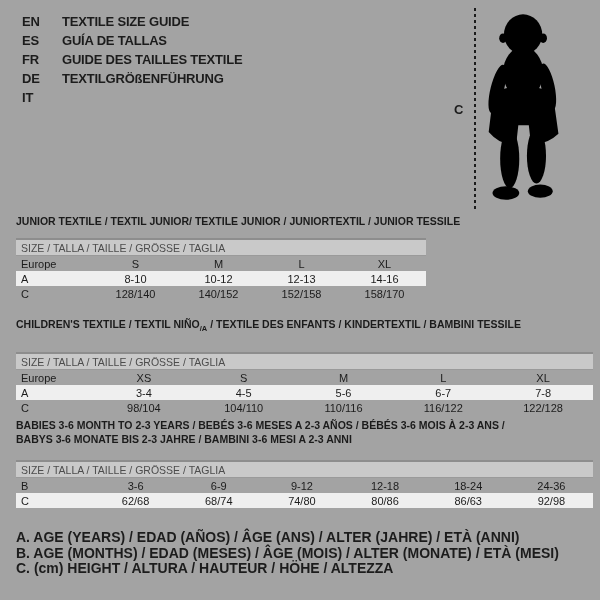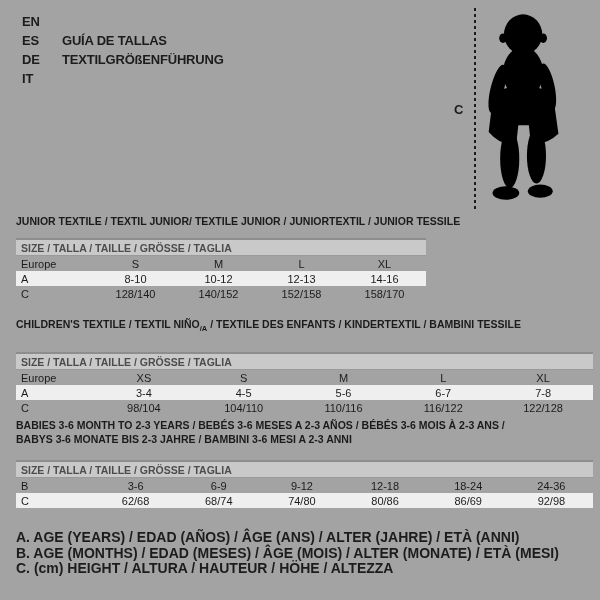--- a/index.html
+++ b/index.html
@@ -25,41 +25,46 @@
   #tbl-sec-1{top:317px;width:577px;}
   #tbl-sec-2{top:418px;width:577px;}
   .tbl-title{font-weight:bold;font-size:10.5px;line-height:14px;color:#1b1b1b;white-space:nowrap;}
   .sub{font-size:7.5px;vertical-align:sub;}
   #tbl-sec-0 table{margin-top:10px;}
   #tbl-sec-1 table{margin-top:16px;}
   #tbl-sec-2 table{margin-top:14px;}
   table{border-collapse:collapse;table-layout:fixed;width:100%;font-size:11px;color:#1c1c1c;}
   tr.size-hdr td{
     background:#c9c9c9;border-top:2px solid #8d8d8d;border-bottom:1px solid #9a9a9a;
-    color:#4c4c4c;font-weight:bold;font-size:10.5px;height:13px;padding:1px 0 1px 5px;text-align:left;
+    color:#4c4c4c;font-weight:normal;font-size:10.5px;height:13px;padding:1px 0 1px 5px;text-align:left;
   }
   td{height:15px;padding:0;text-align:center;vertical-align:middle;}
   td.lbl{text-align:left;padding-left:5px;}
   tr.shaded td{background:#efefef;}
   
   .legend{position:absolute;left:16px;top:530px;}
   .legend-line{font-weight:bold;font-size:14px;line-height:15.5px;white-space:nowrap;}
 </style>
 </head>
 <body>
 
 <div class="page">
 
   <div class="lang-list">
       <div class="lang-row">
         <span class="lang-code">EN</span>
+        <span class="lang-label">TEXTILE SIZE GUIDE</span>
       </div>
       <div class="lang-row">
         <span class="lang-code">ES</span>
         <span class="lang-label">GUÍA DE TALLAS</span>
+      </div>
+      <div class="lang-row">
+        <span class="lang-code">FR</span>
+        <span class="lang-label">GUIDE DES TAILLES TEXTILE</span>
       </div>
       <div class="lang-row">
         <span class="lang-code">DE</span>
         <span class="lang-label">TEXTILGRÖßENFÜHRUNG</span>
       </div>
       <div class="lang-row">
         <span class="lang-code">IT</span>
       </div>
     </div>
 
@@ -188,21 +193,21 @@
             <td>12-18</td>
             <td>18-24</td>
             <td>24-36</td>
           </tr>
           <tr class="shaded">
             <td class="lbl">C</td>
             <td>62/68</td>
             <td>68/74</td>
             <td>74/80</td>
             <td>80/86</td>
-            <td>86/69</td>
+            <td>86/63</td>
             <td>92/98</td>
           </tr>
         </tbody>
       </table>
     </section>
 
   <div class="legend">
       <div class="legend-line">A. AGE (YEARS) / EDAD (AÑOS) / ÂGE (ANS) / ALTER (JAHRE) / ETÀ (ANNI)</div>
       <div class="legend-line">B. AGE (MONTHS) / EDAD (MESES) / ÂGE (MOIS) / ALTER (MONATE) / ETÀ (MESI)</div>
       <div class="legend-line">C. (cm) HEIGHT / ALTURA / HAUTEUR / HÖHE / ALTEZZA</div>

